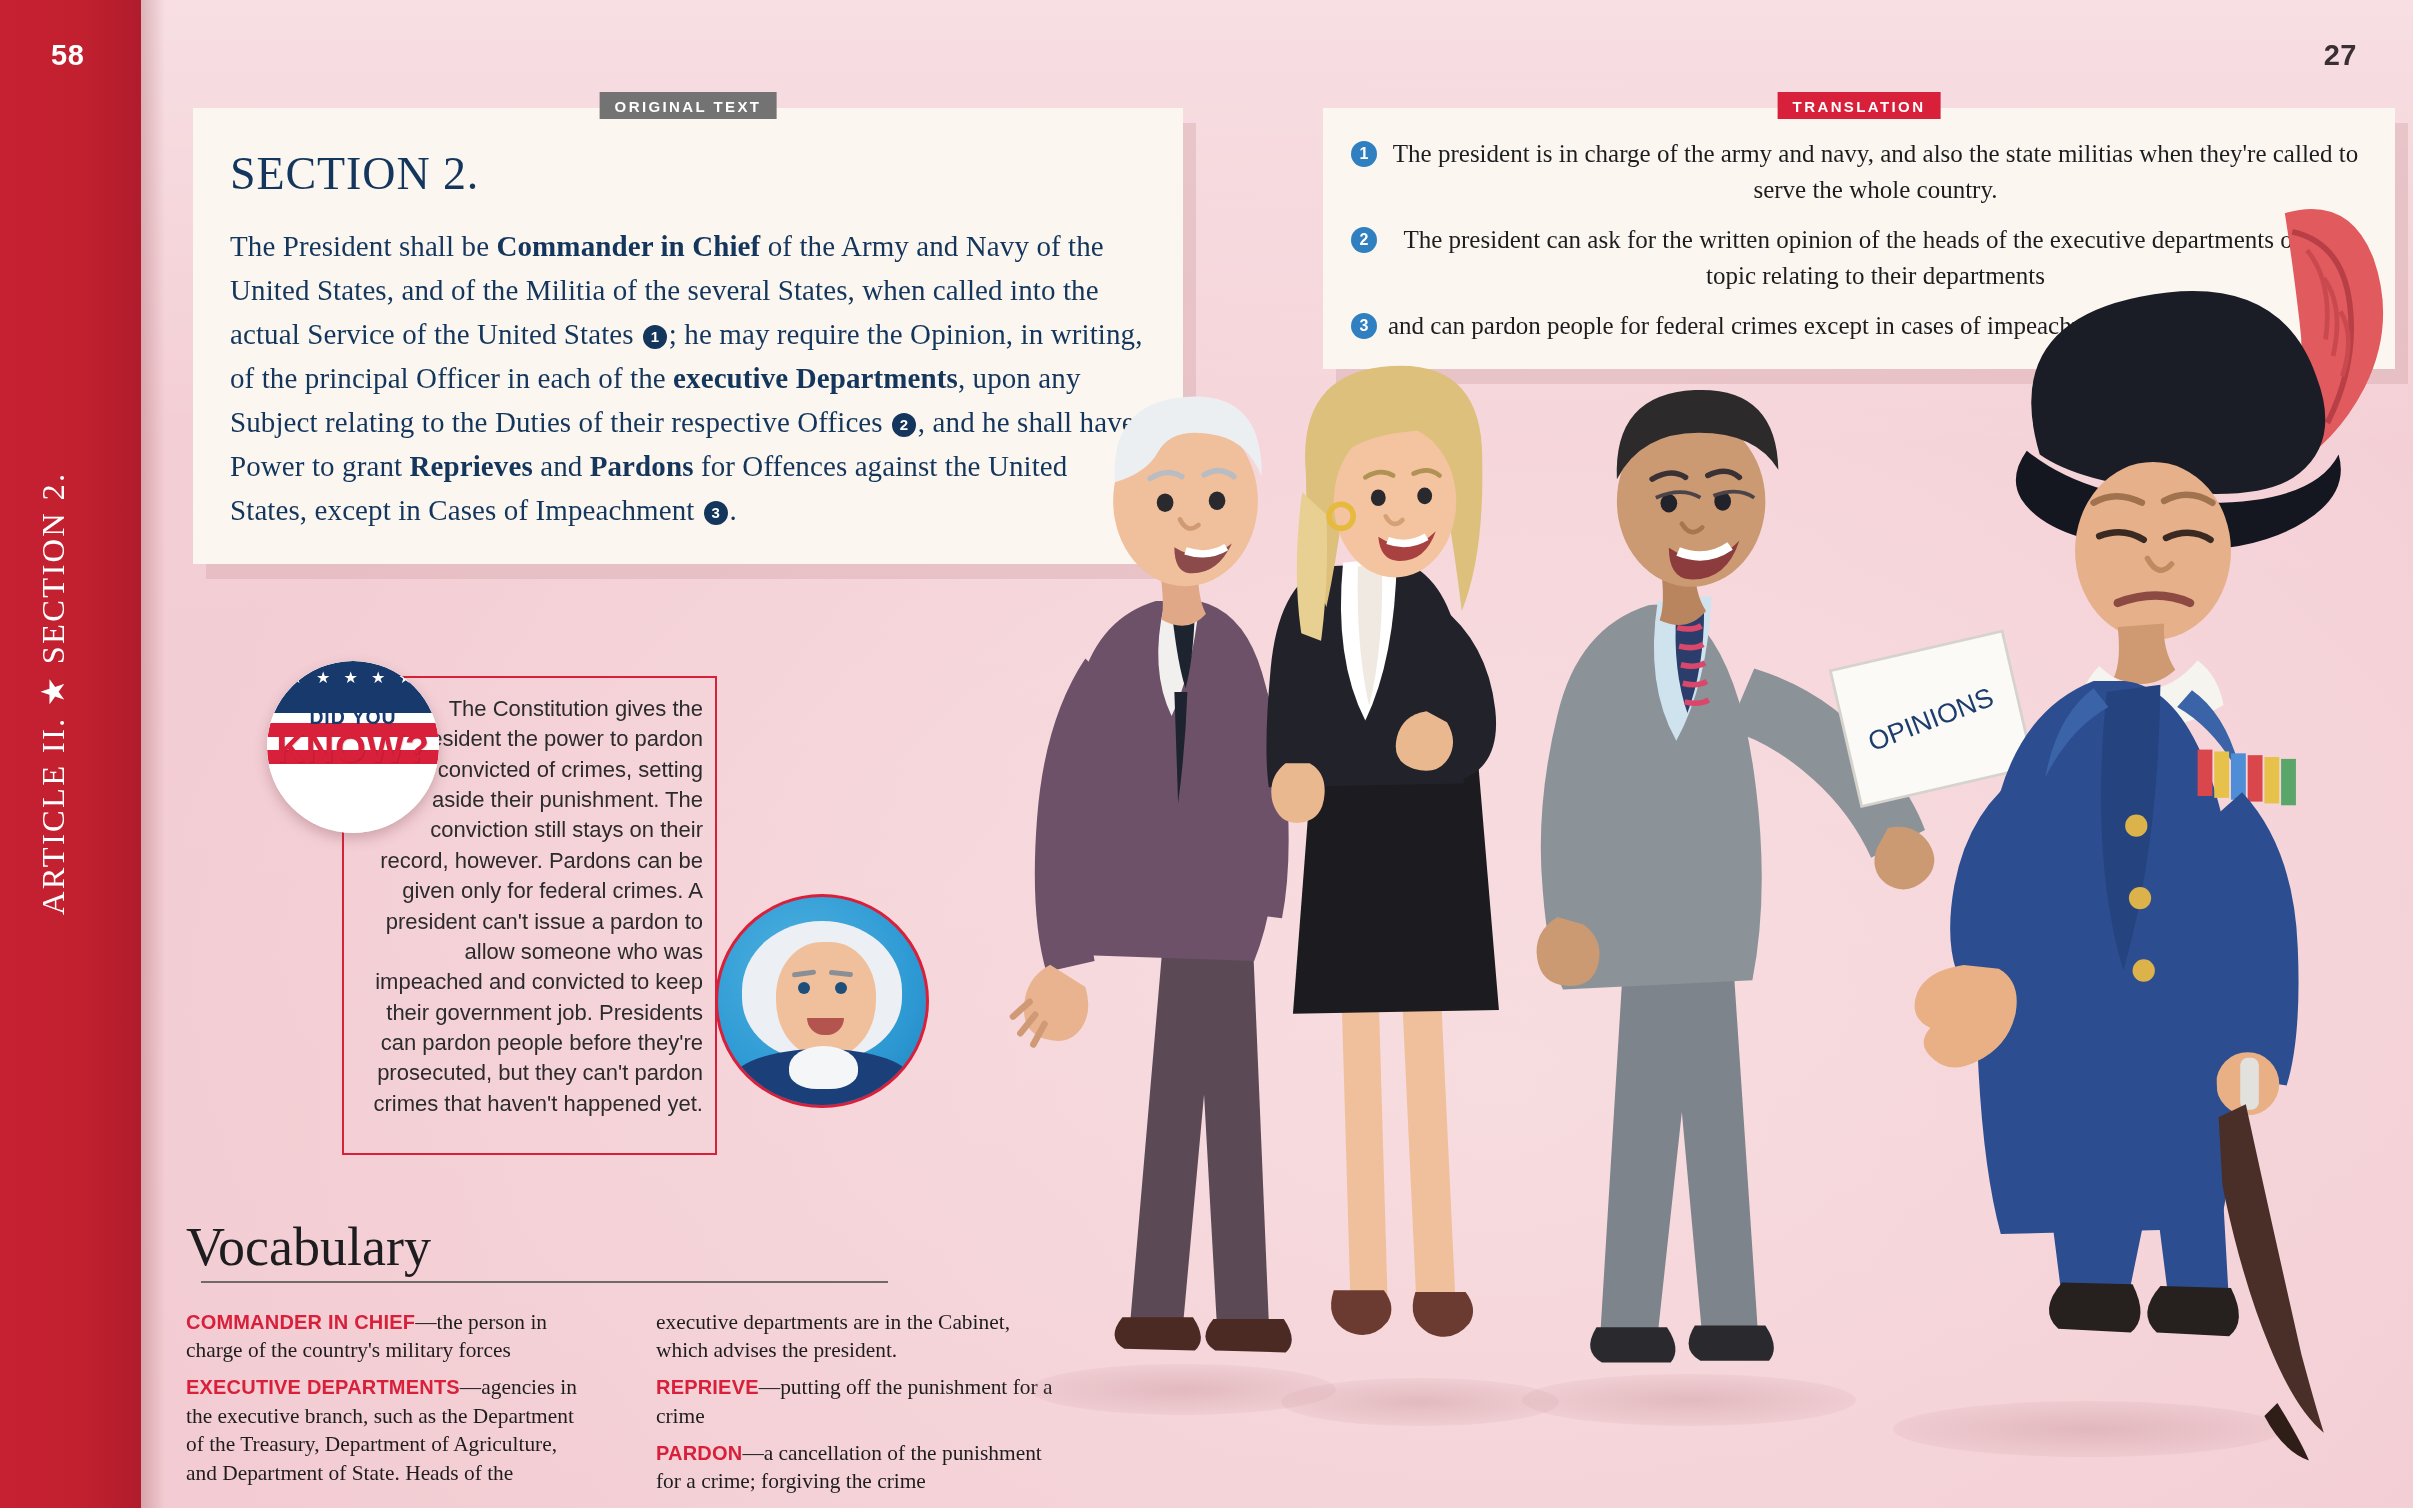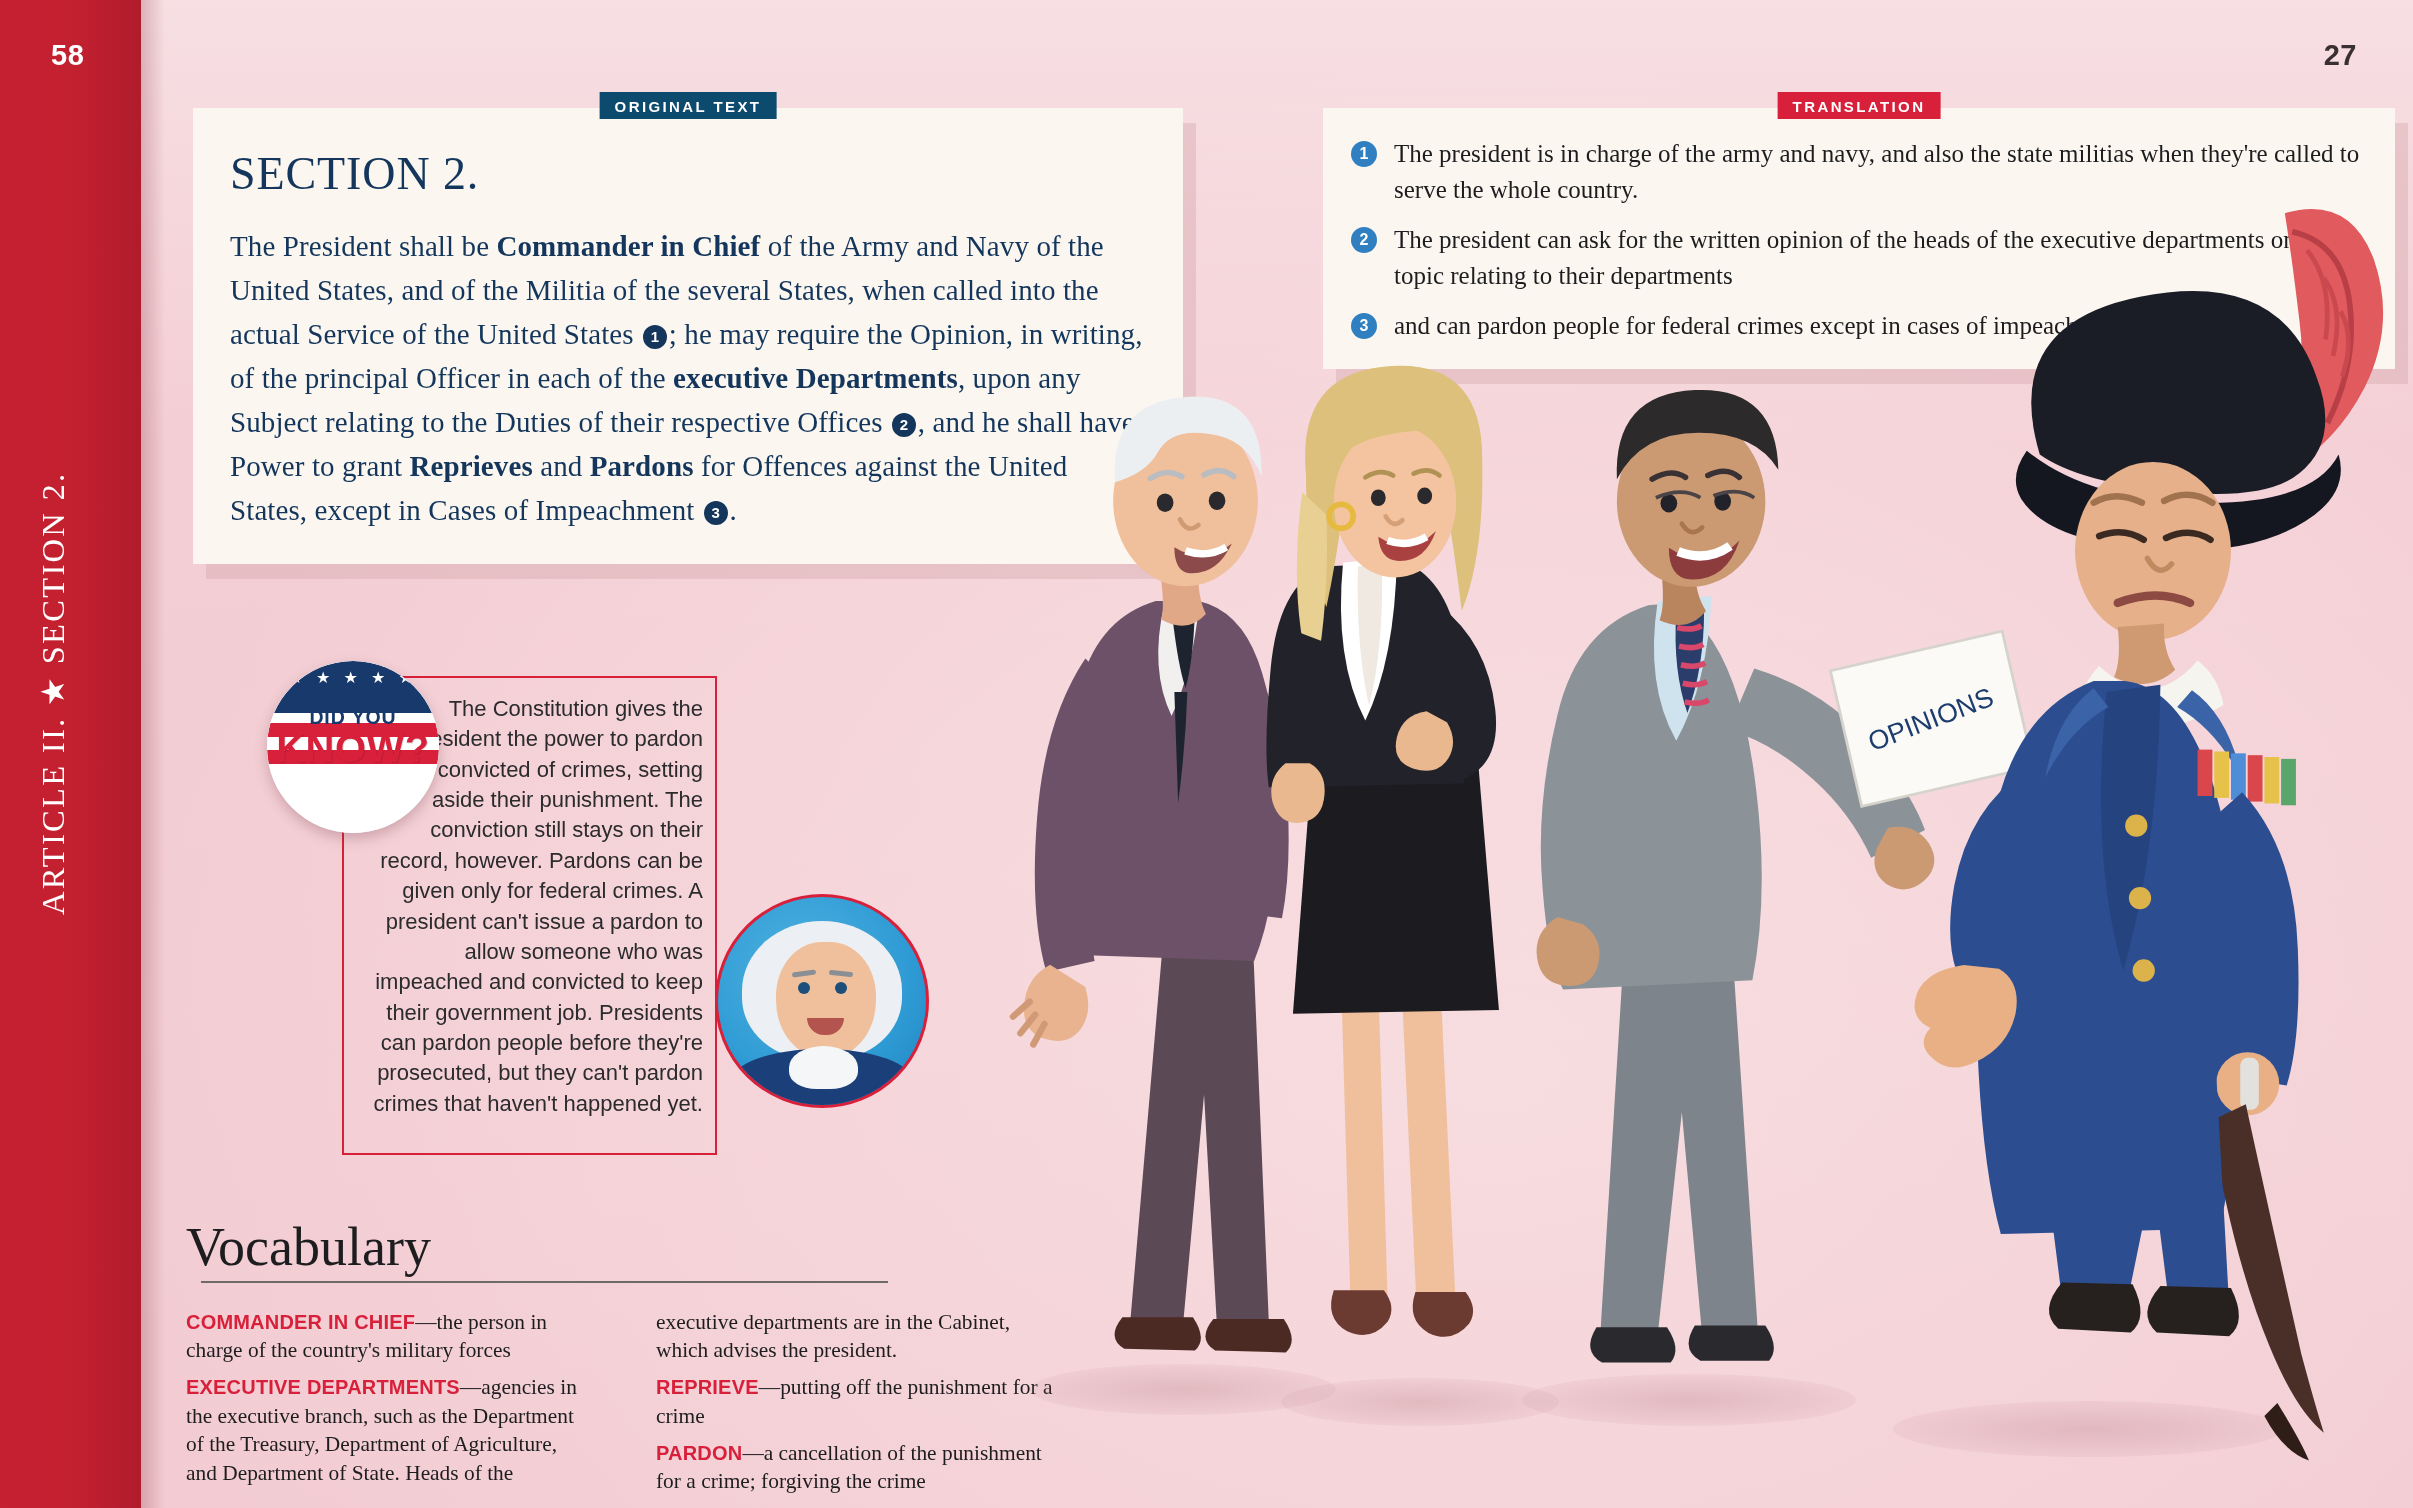--- a/index.html
+++ b/index.html
@@ -46,21 +46,21 @@
     position:absolute;background:#fbf7f0;
     box-shadow:13px 15px 0 rgba(214,170,176,0.45);
   }
   #original-card{left:193px;top:108px;width:916px;padding:33px 37px 32px 37px;}
   .label-tag{
     position:absolute;top:-16px;left:50%;transform:translateX(-50%);
     color:#fff;font-family:"Liberation Sans", sans-serif;
     font-size:15px;letter-spacing:2.4px;font-weight:bold;
     padding:5.6px 15px 4.6px 15px;white-space:nowrap;
   }
-  .tag-original{background:#0c4a6e;}
+  .tag-original{background:#737373;}
   .tag-translation{background:#d8203a;}
   .section-head{
     text-align:left;color:#14365c;
     font-family:"Liberation Serif", serif;
     font-size:46px;letter-spacing:0.9px;margin:5.6px 0 24px 0;
   }
   .orig-body{
     color:#14365c;font-family:"Liberation Serif", serif;
     font-size:29px;line-height:1.52;letter-spacing:0.1px;
   }
@@ -74,22 +74,22 @@
   
   #translation-card{left:1323px;top:108px;width:1012px;padding:28px 32px 24px 28px;}
   .tr-item{display:flex;align-items:flex-start;margin-bottom:15px;}
   .tr-item:last-child{margin-bottom:1.9px;}
   .tr-num{
     flex:0 0 auto;width:26px;height:26px;border-radius:50%;
     background:#2f7fc1;color:#fff;font-family:"Liberation Sans", sans-serif;
     font-size:16px;font-weight:bold;line-height:26px;text-align:center;margin-top:4.6px;
   }
   .tr-text{
-    margin-left:17px;color:#1d1d1f;font-family:"Liberation Serif", serif;
-    font-size:25px;line-height:1.42;
+    margin-left:11px;color:#1d1d1f;font-family:"Liberation Serif", serif;
+    font-size:25px;line-height:1.42;text-align:center;
   }
   
   #dyk-box{
     position:absolute;left:342px;top:676px;width:371px;height:475px;
     border:2.8px solid #d8203a;
   }
   #dyk-text{
     position:absolute;left:358px;top:694px;width:345px;
     font-family:"Liberation Sans", sans-serif;
     font-size:22px;line-height:1.38;color:#2b2b2e;text-align:right;

